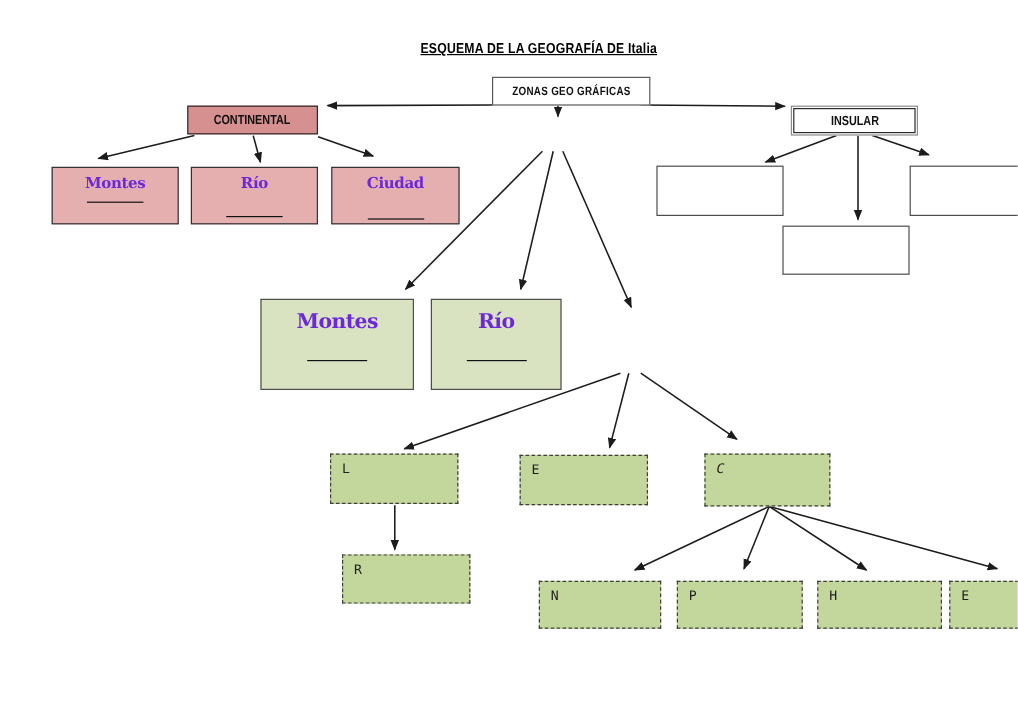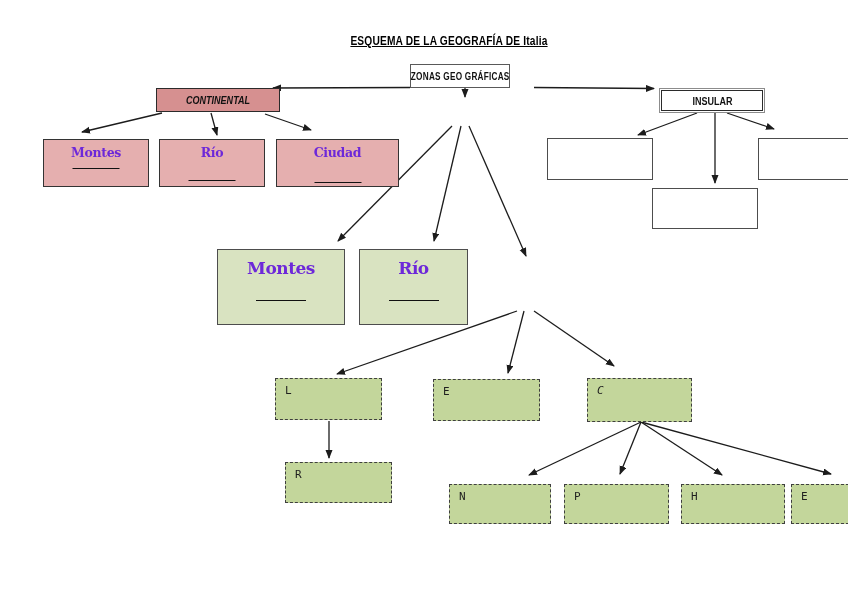--- a/index.html
+++ b/index.html
@@ -7,24 +7,24 @@
           font-family:"Liberation Sans",sans-serif;margin-left:25px;}
   #connectors{position:absolute;left:0;top:0;width:848px;height:599px;}
 
   .box{position:absolute;box-sizing:border-box;}
 
   
   .hdr{display:flex;align-items:center;justify-content:center;}
   .hdr .hdr-txt{display:inline-block;transform:scaleX(0.82);white-space:nowrap;
        font-family:"Liberation Sans",sans-serif;font-weight:700;color:#111;}
 
-  .zonas{left:385px;top:64px;width:100px;height:24px;background:#ffffff;border:1px solid #595959;}
+  .zonas{left:385px;top:64px;width:132px;height:24px;background:#ffffff;border:1px solid #595959;}
   .zonas .hdr-txt{font-size:10px;font-weight:600;letter-spacing:0.3px;}
 
-  .continental{left:131px;top:88px;width:124px;height:24px;background:#D69090;border:1px solid #2b2b2b;font-style:italic;}
+  .continental{left:131px;top:88px;width:109px;height:24px;background:#D69090;border:1px solid #2b2b2b;}
   .continental .hdr-txt{font-size:11px;}
 
   .peninsular{left:382px;top:101px;width:107px;height:24px;background:#9CBB59;border:2px solid #1f1f1f;}
   .peninsular .hdr-txt{font-size:11.5px;}
 
   .insular{left:634px;top:88px;width:106px;height:25px;background:#ffffff;border:1px solid #8c8c8c;
            outline:1px solid #2b2b2b;outline-offset:-3px;}
   .insular .hdr-txt{font-size:11px;}
 
   
@@ -99,21 +99,21 @@
   </div>
 
   <div class="box serifbox pinkbox" style="left:18px;top:139px;">
     <span class="lbl">Montes</span>
     <div class="blankline" style="top:28px;width:47px;"></div>
   </div>
   <div class="box serifbox pinkbox" style="left:134px;top:139px;">
     <span class="lbl">Río</span>
     <div class="blankline" style="top:40px;width:47px;"></div>
   </div>
-  <div class="box serifbox pinkbox" style="left:251px;top:139px;width:123px;">
+  <div class="box serifbox pinkbox" style="left:251px;top:139px;width:107px;">
     <span class="lbl">Ciudad</span>
     <div class="blankline" style="top:42px;width:47px;"></div>
   </div>
 
   <div class="box whitebox" style="left:522px;top:138px;width:106px;height:42px;">
     <span></span>
   </div>
   <div class="box whitebox" style="left:733px;top:138px;width:106px;height:42px;">
     <span></span>
   </div>

